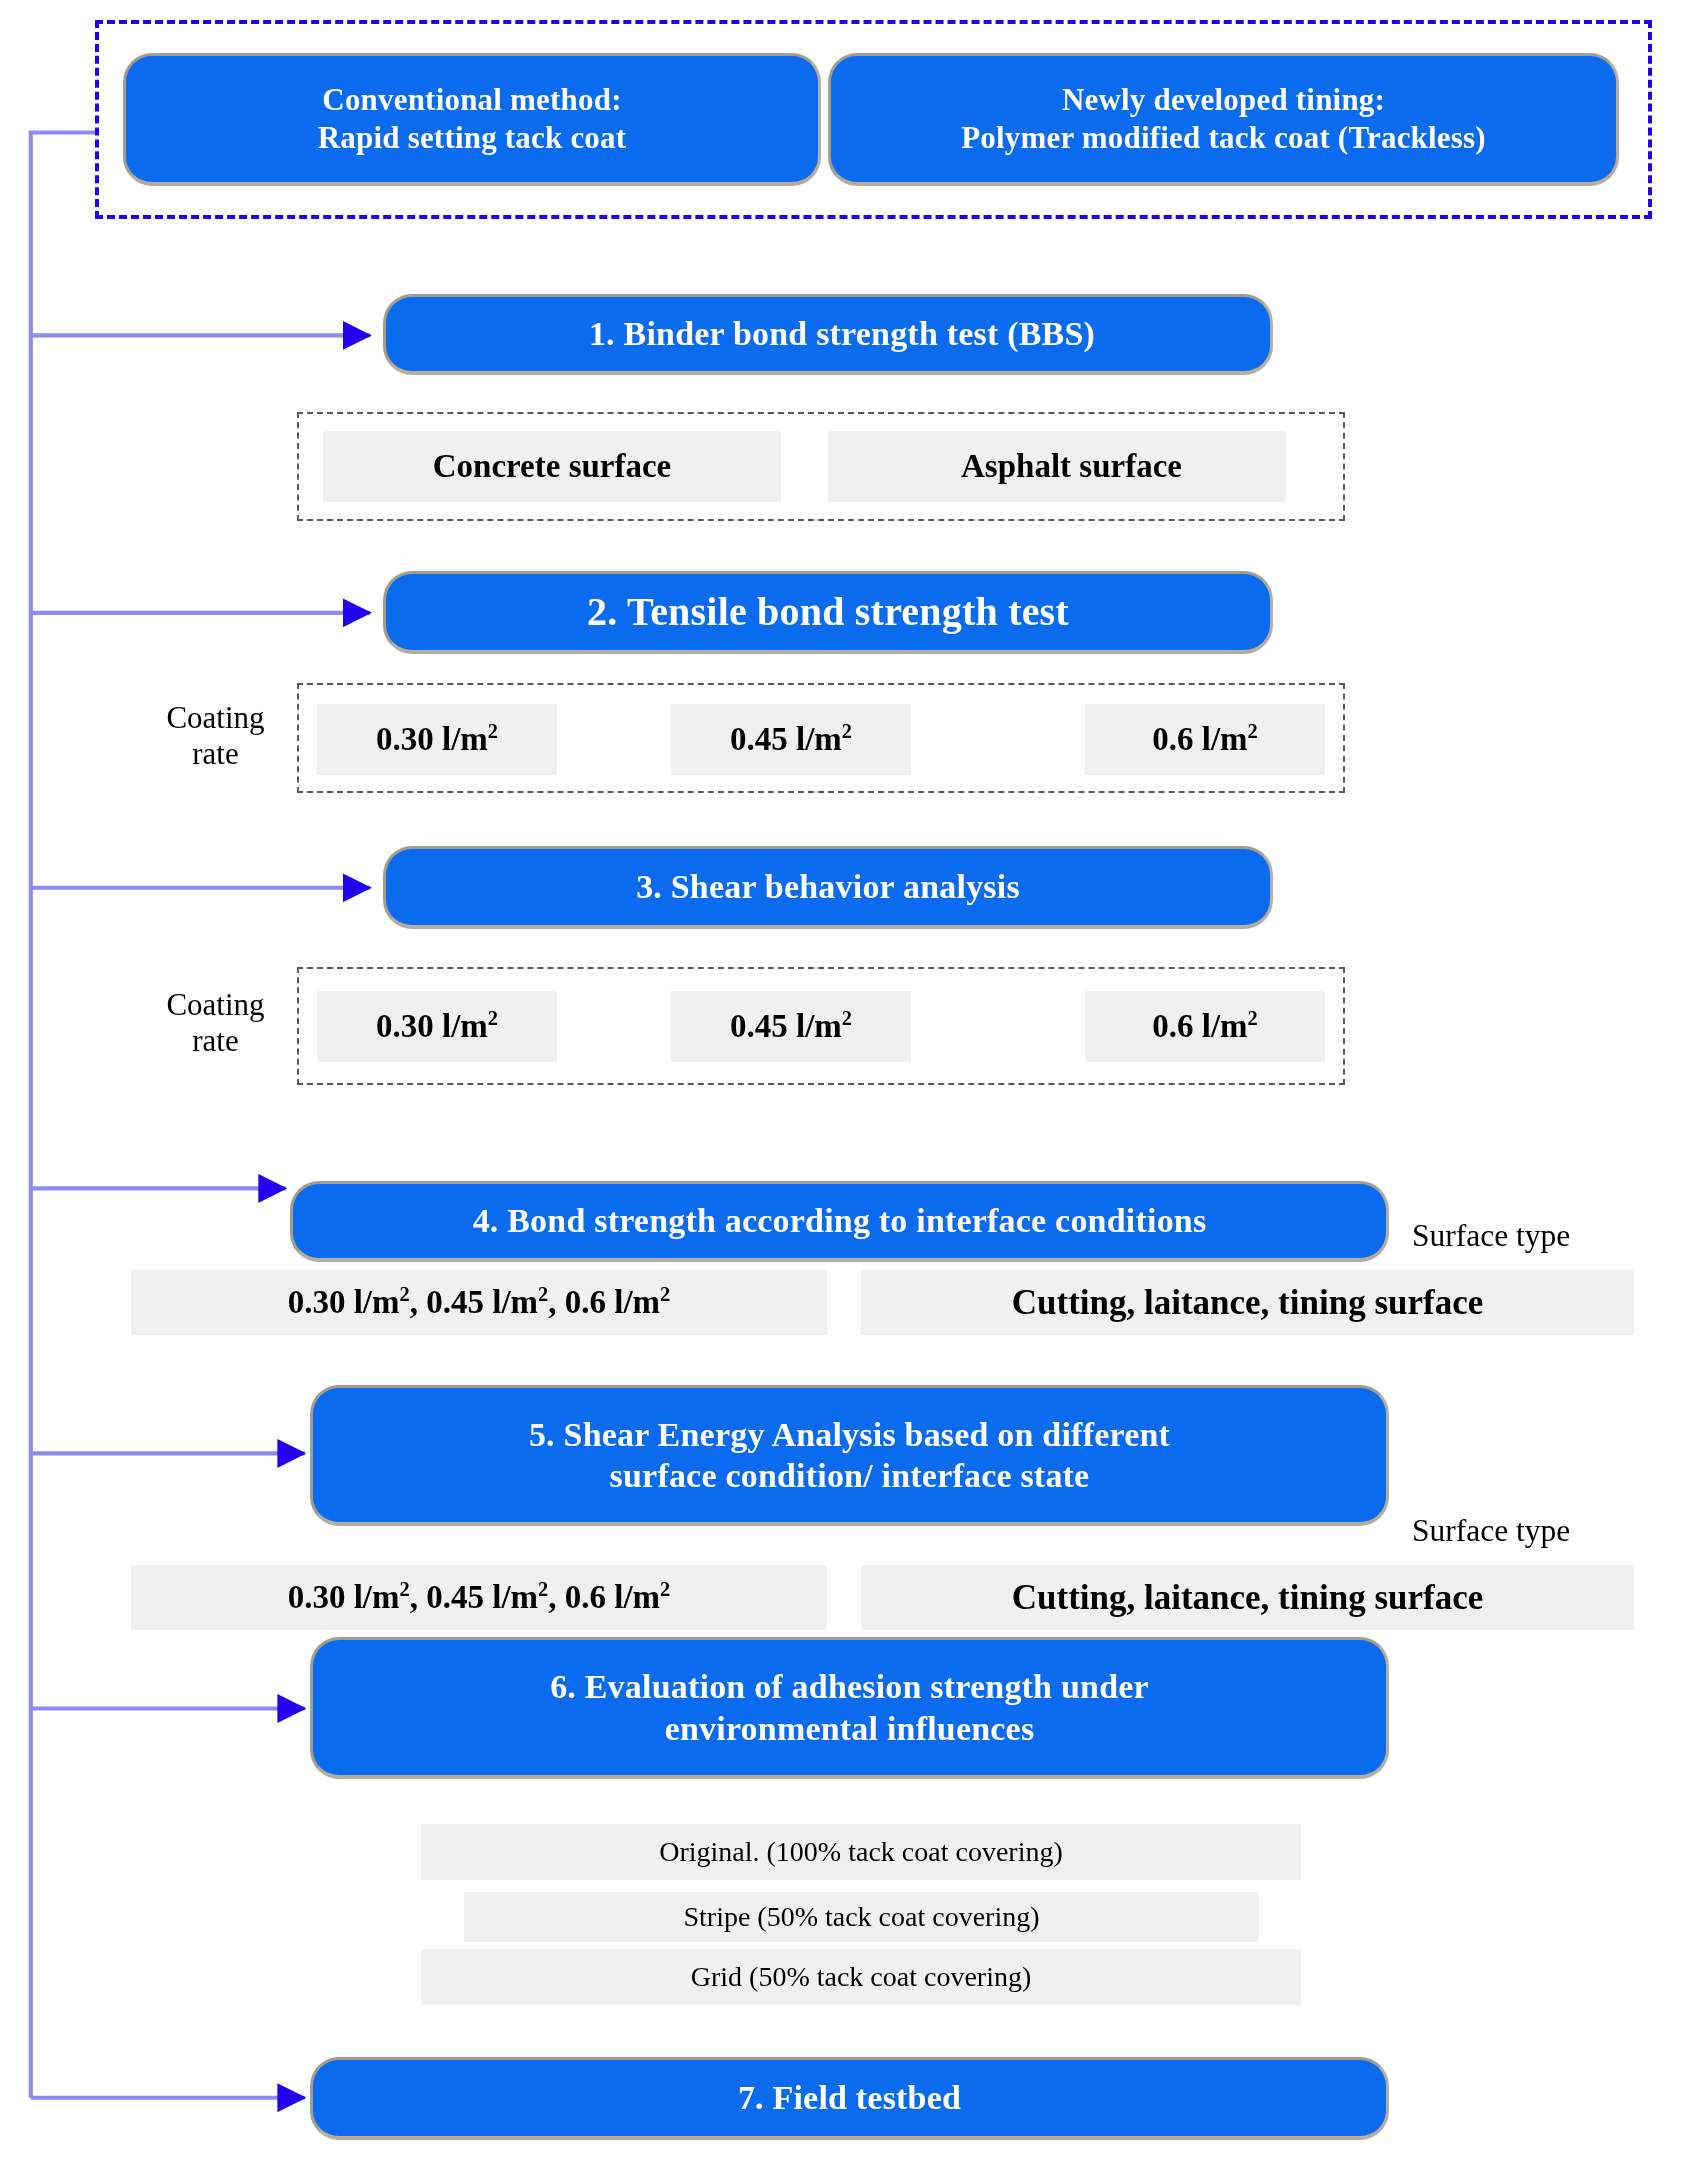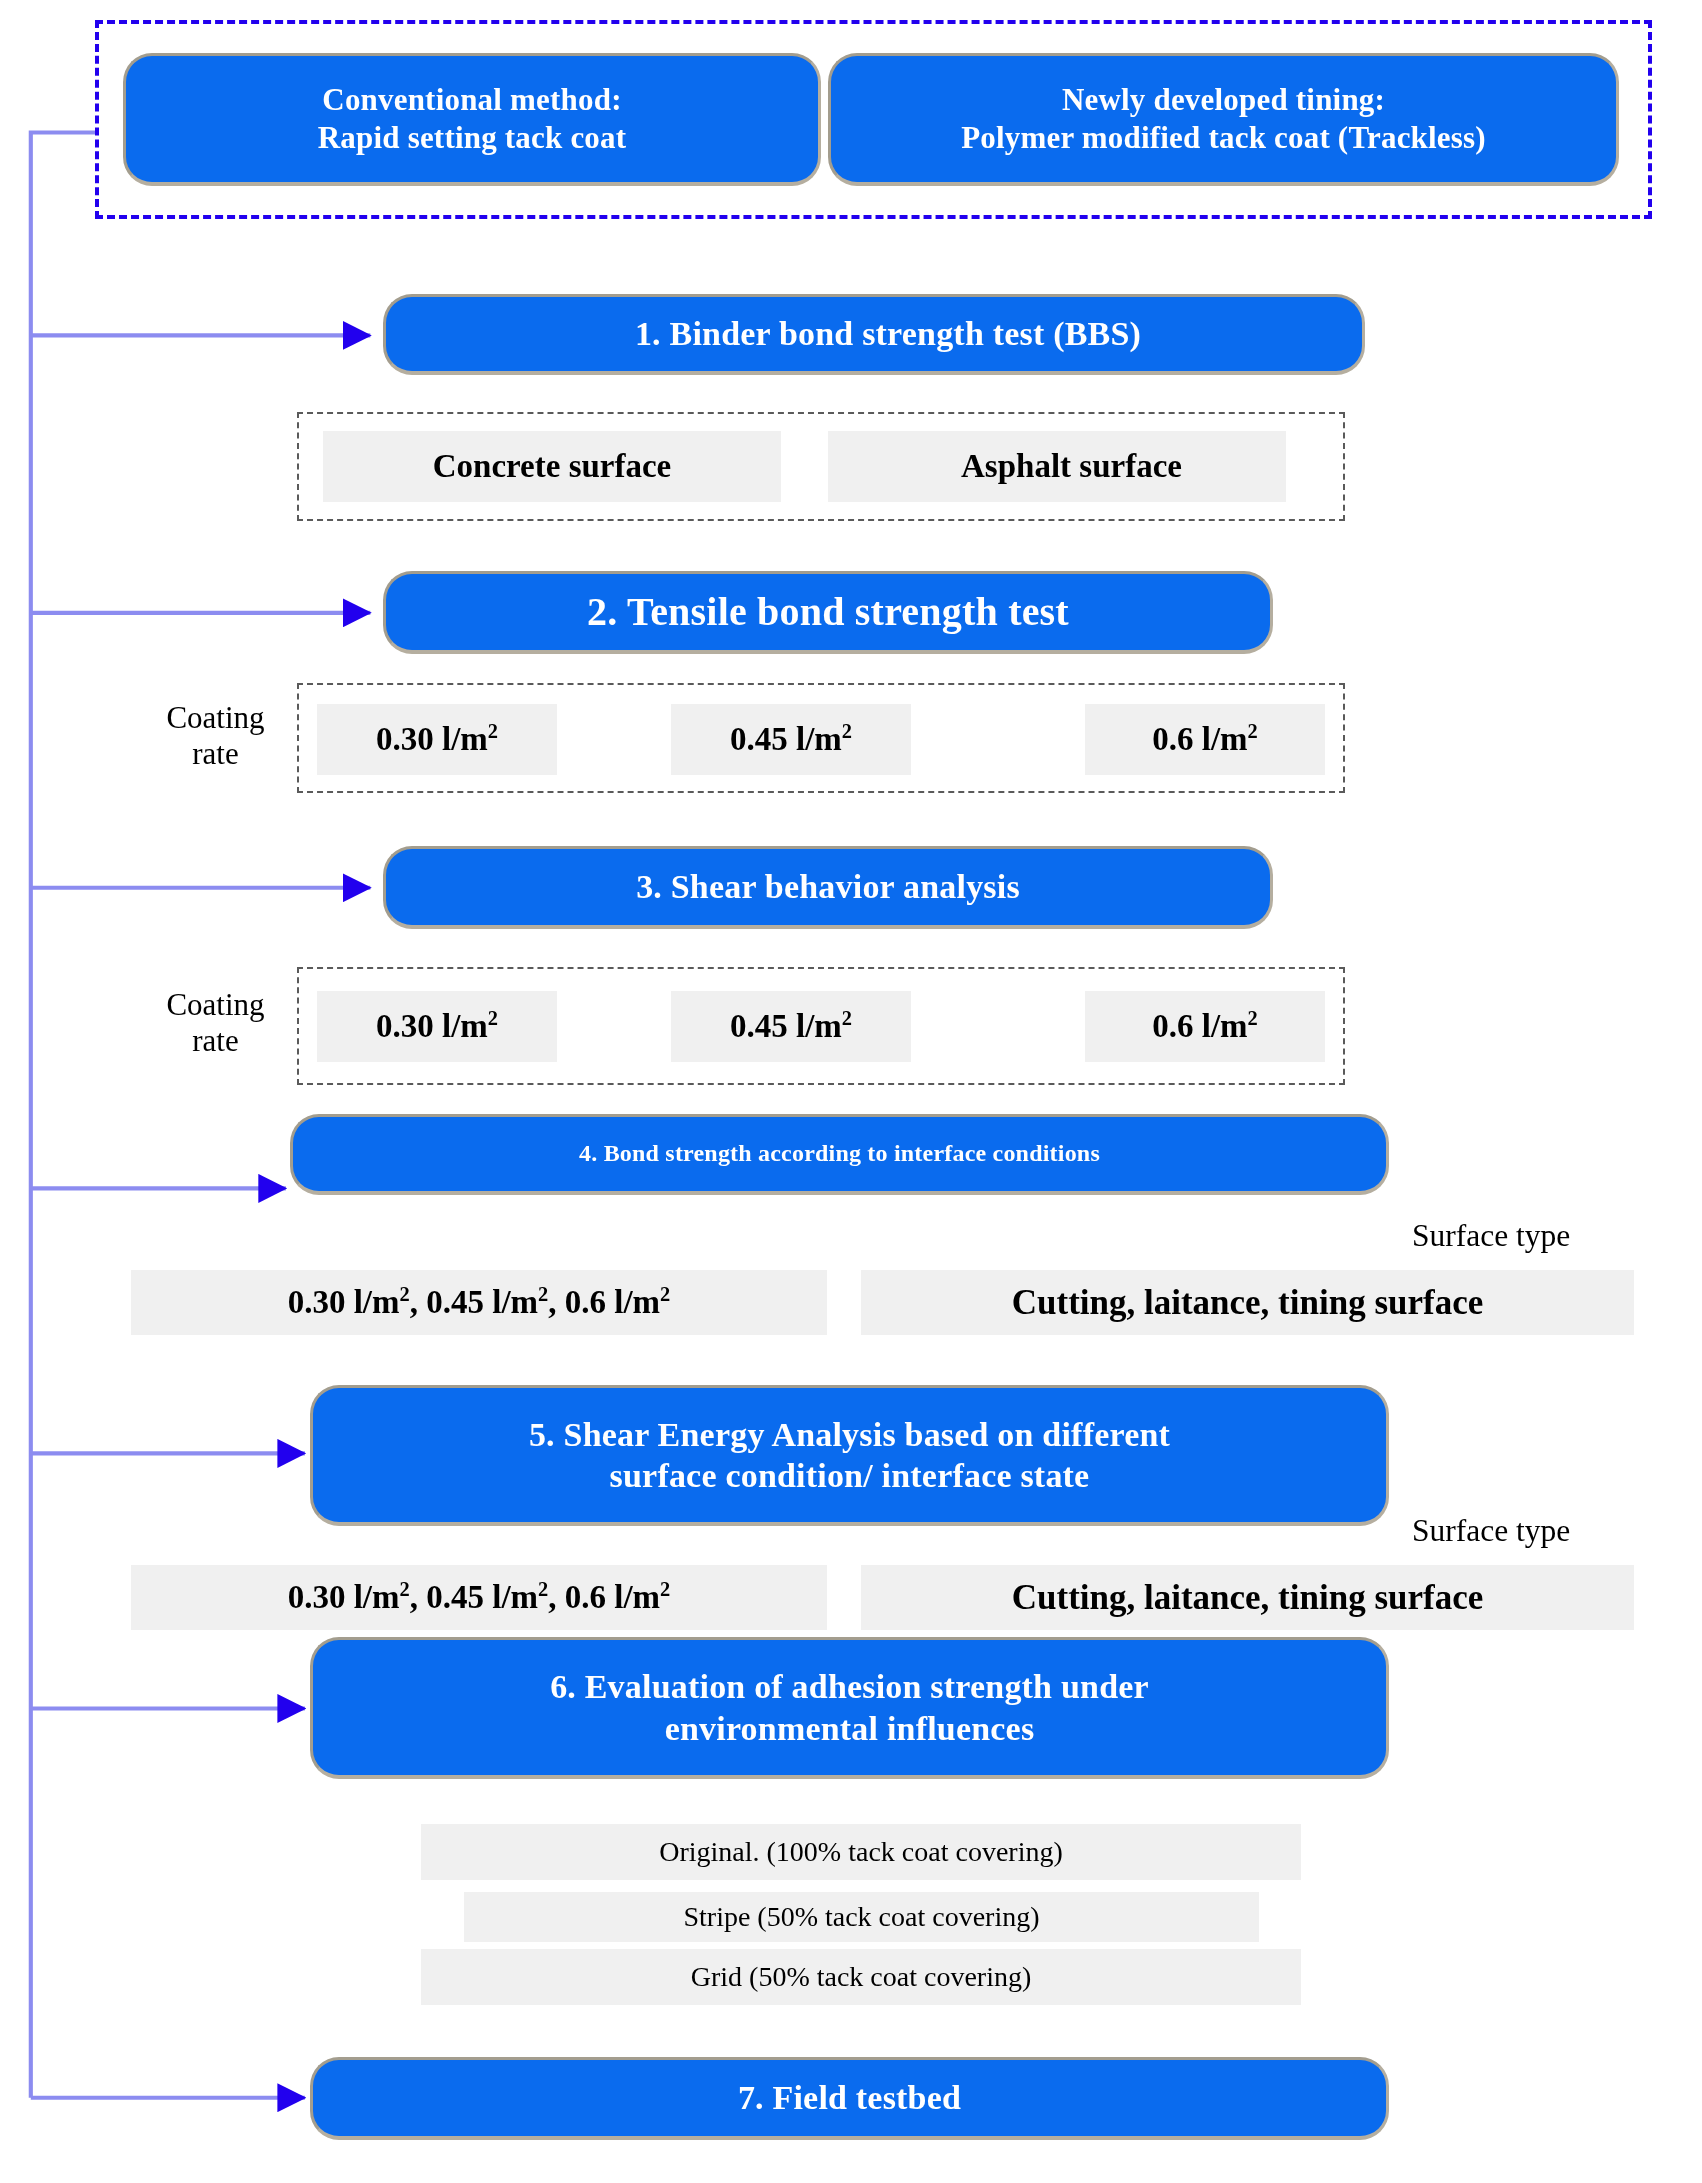--- a/index.html
+++ b/index.html
@@ -130,21 +130,21 @@
     </div>
   </div>
 
   <div class="bbox" style="left:828px; top:53px; width:791px; height:133px; font-size:31px;">
     <div>
       <span>Newly developed tining:</span><br>
       <span>Polymer modified tack coat (Trackless)</span>
     </div>
   </div>
 
-  <div class="bbox" style="left:383px; top:294px; width:982px; height:81px; font-size:34px;padding-left:28px;">
+  <div class="bbox" style="left:383px; top:294px; width:890px; height:81px; font-size:34px;padding-left:28px;">
     <span>1. Binder bond strength test (BBS)</span>
   </div>
 
   <div class="dgroup" style="left:297px; top:412px; width:1048px; height:109px;"></div>
   <div class="gbox" style="left:323px; top:431px; width:458px; height:71px; font-size:33px;">
     <span>Concrete surface</span>
   </div>
   <div class="gbox" style="left:828px; top:431px; width:458px; height:71px; font-size:33px;padding-left:29px;">
     <span>Asphalt surface</span>
   </div>
@@ -178,21 +178,21 @@
   <div class="gbox" style="left:317px; top:991px; width:240px; height:71px; font-size:33px;">
     <span>0.30 l/m<sup>2</sup></span>
   </div>
   <div class="gbox" style="left:671px; top:991px; width:240px; height:71px; font-size:33px;">
     <span>0.45 l/m<sup>2</sup></span>
   </div>
   <div class="gbox" style="left:1085px; top:991px; width:240px; height:71px; font-size:33px;">
     <span>0.6 l/m<sup>2</sup></span>
   </div>
 
-  <div class="bbox" style="left:290px; top:1114px; width:1099px; height:81px; font-size:24px;">
+  <div class="bbox" style="left:290px; top:1181px; width:1099px; height:81px; font-size:34px;">
     <span>4. Bond strength according to interface conditions</span>
   </div>
   <div class="corner-label" style="left:1412px; top:1218px; font-size:31.5px;">
     <span>Surface type</span>
   </div>
 
   <div class="gbox" style="left:131px; top:1270px; width:696px; height:65px; font-size:33px;">
     <span>0.30 l/m<sup>2</sup>, 0.45 l/m<sup>2</sup>, 0.6 l/m<sup>2</sup></span>
   </div>
   <div class="gbox" style="left:861px; top:1270px; width:773px; height:65px; font-size:35px;">

